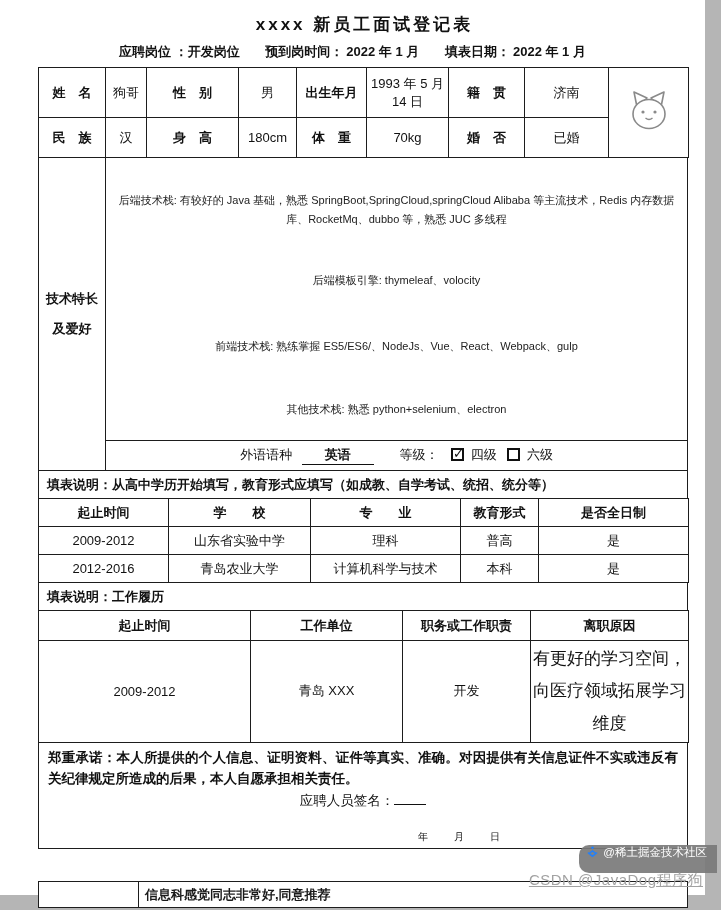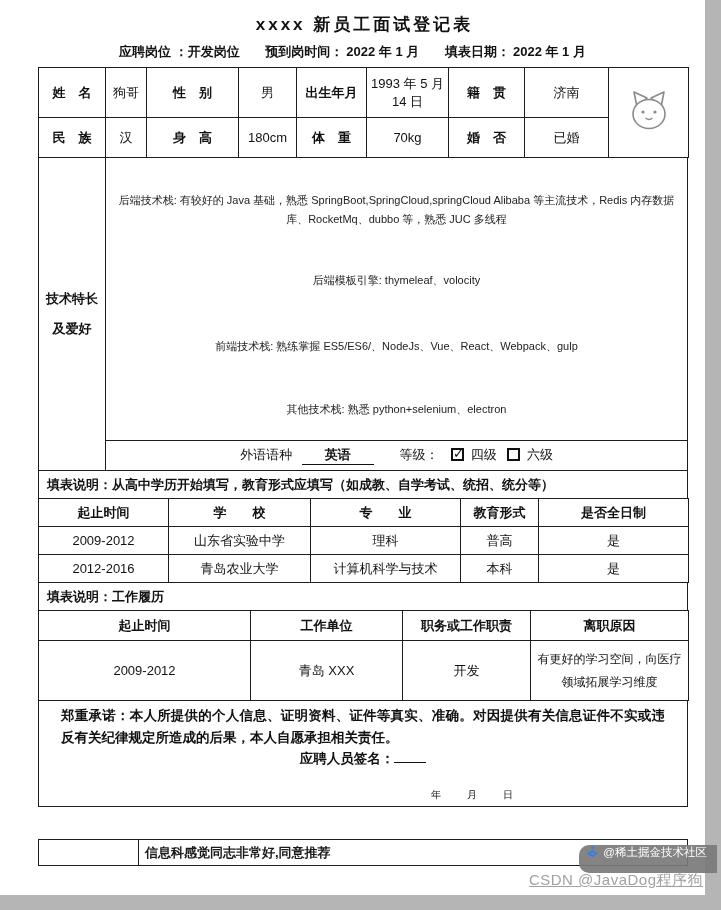--- a/index.html
+++ b/index.html
@@ -66,25 +66,25 @@
     font-size: 13px; font-weight: 700; color: #111;
   }
 
   .note td { text-align: left; font-weight: 700; height: 28px; padding-left: 8px; }
 
   .edu th { height: 28px; font-weight: 700; }
   .edu td { height: 28px; }
 
   .work th { height: 30px; font-weight: 700; }
   .work td.data { height: 60px; }
-  .work .reason { font-size: 12px; line-height: 1.9; }
-
-  .commit td { height: 90px; text-align: left; vertical-align: top; padding: 4px 22px; }
+  .work .reason { font-size: 17px; line-height: 1.9; }
+
+  .commit td { height: 90px; text-align: left; vertical-align: top; padding: 4px 9px; }
   .commit-text { font-weight: 700; font-size: 13.5px; line-height: 1.6; text-align: justify; }
-  .sig-line { text-align: center; font-weight: 700; font-size: 13.5px; margin-top: 2px; }
+  .sig-line { text-align: center; font-weight: 400; font-size: 13.5px; margin-top: 2px; }
   .sig-blank { display: inline-block; width: 32px; height: 12px; border-bottom: 1.5px solid #111; }
   .date-line { font-weight: 400; font-size: 10px; margin-top: 20px; padding-left: 370px; letter-spacing: 2px; }
 
   .gap { height: 32px; }
 
   .info .info-label { font-weight: 700; height: 28px; }
   .info .row2 td { height: 26px; }
   .info-comment { text-align: left !important; padding-left: 6px !important; font-weight: 700; font-size: 12.5px; color: #1a1a1a; }
 
   .juejin-badge {

